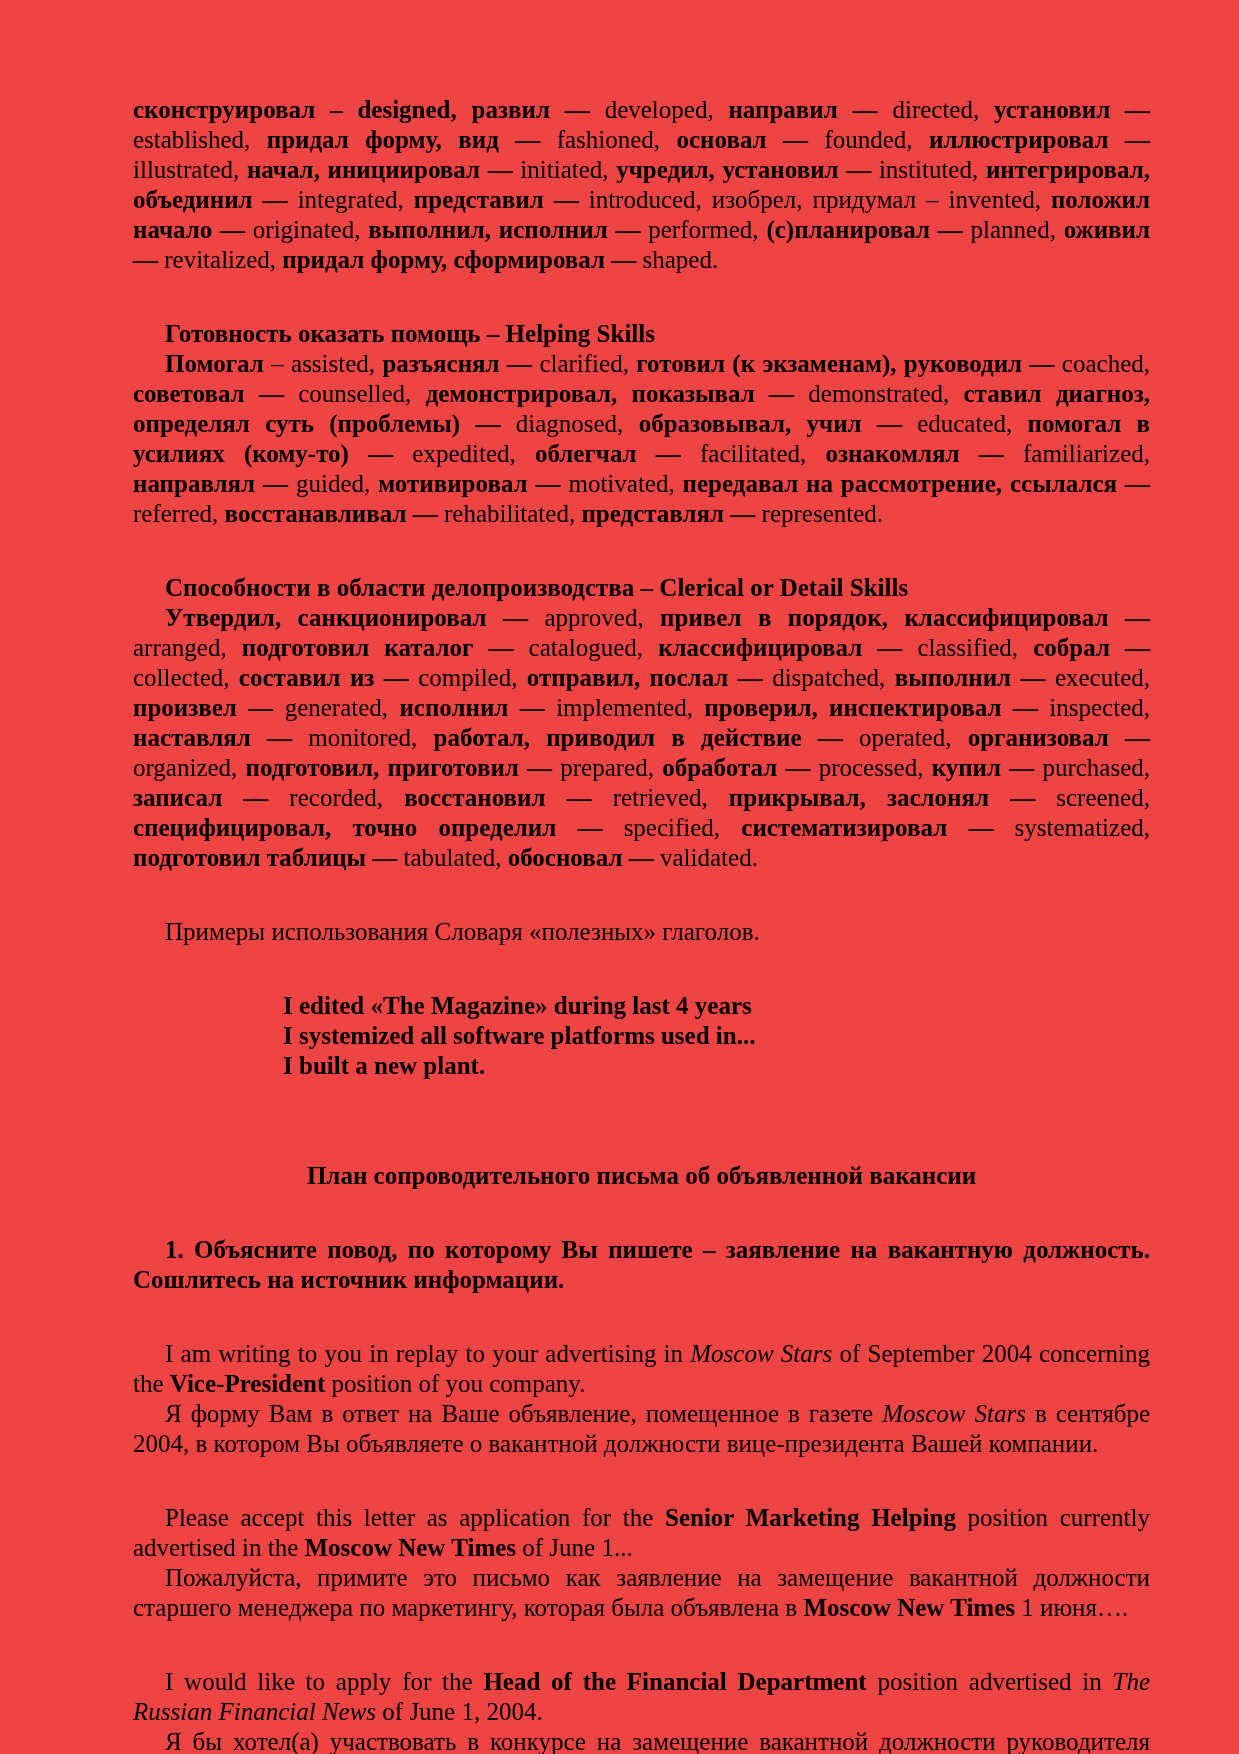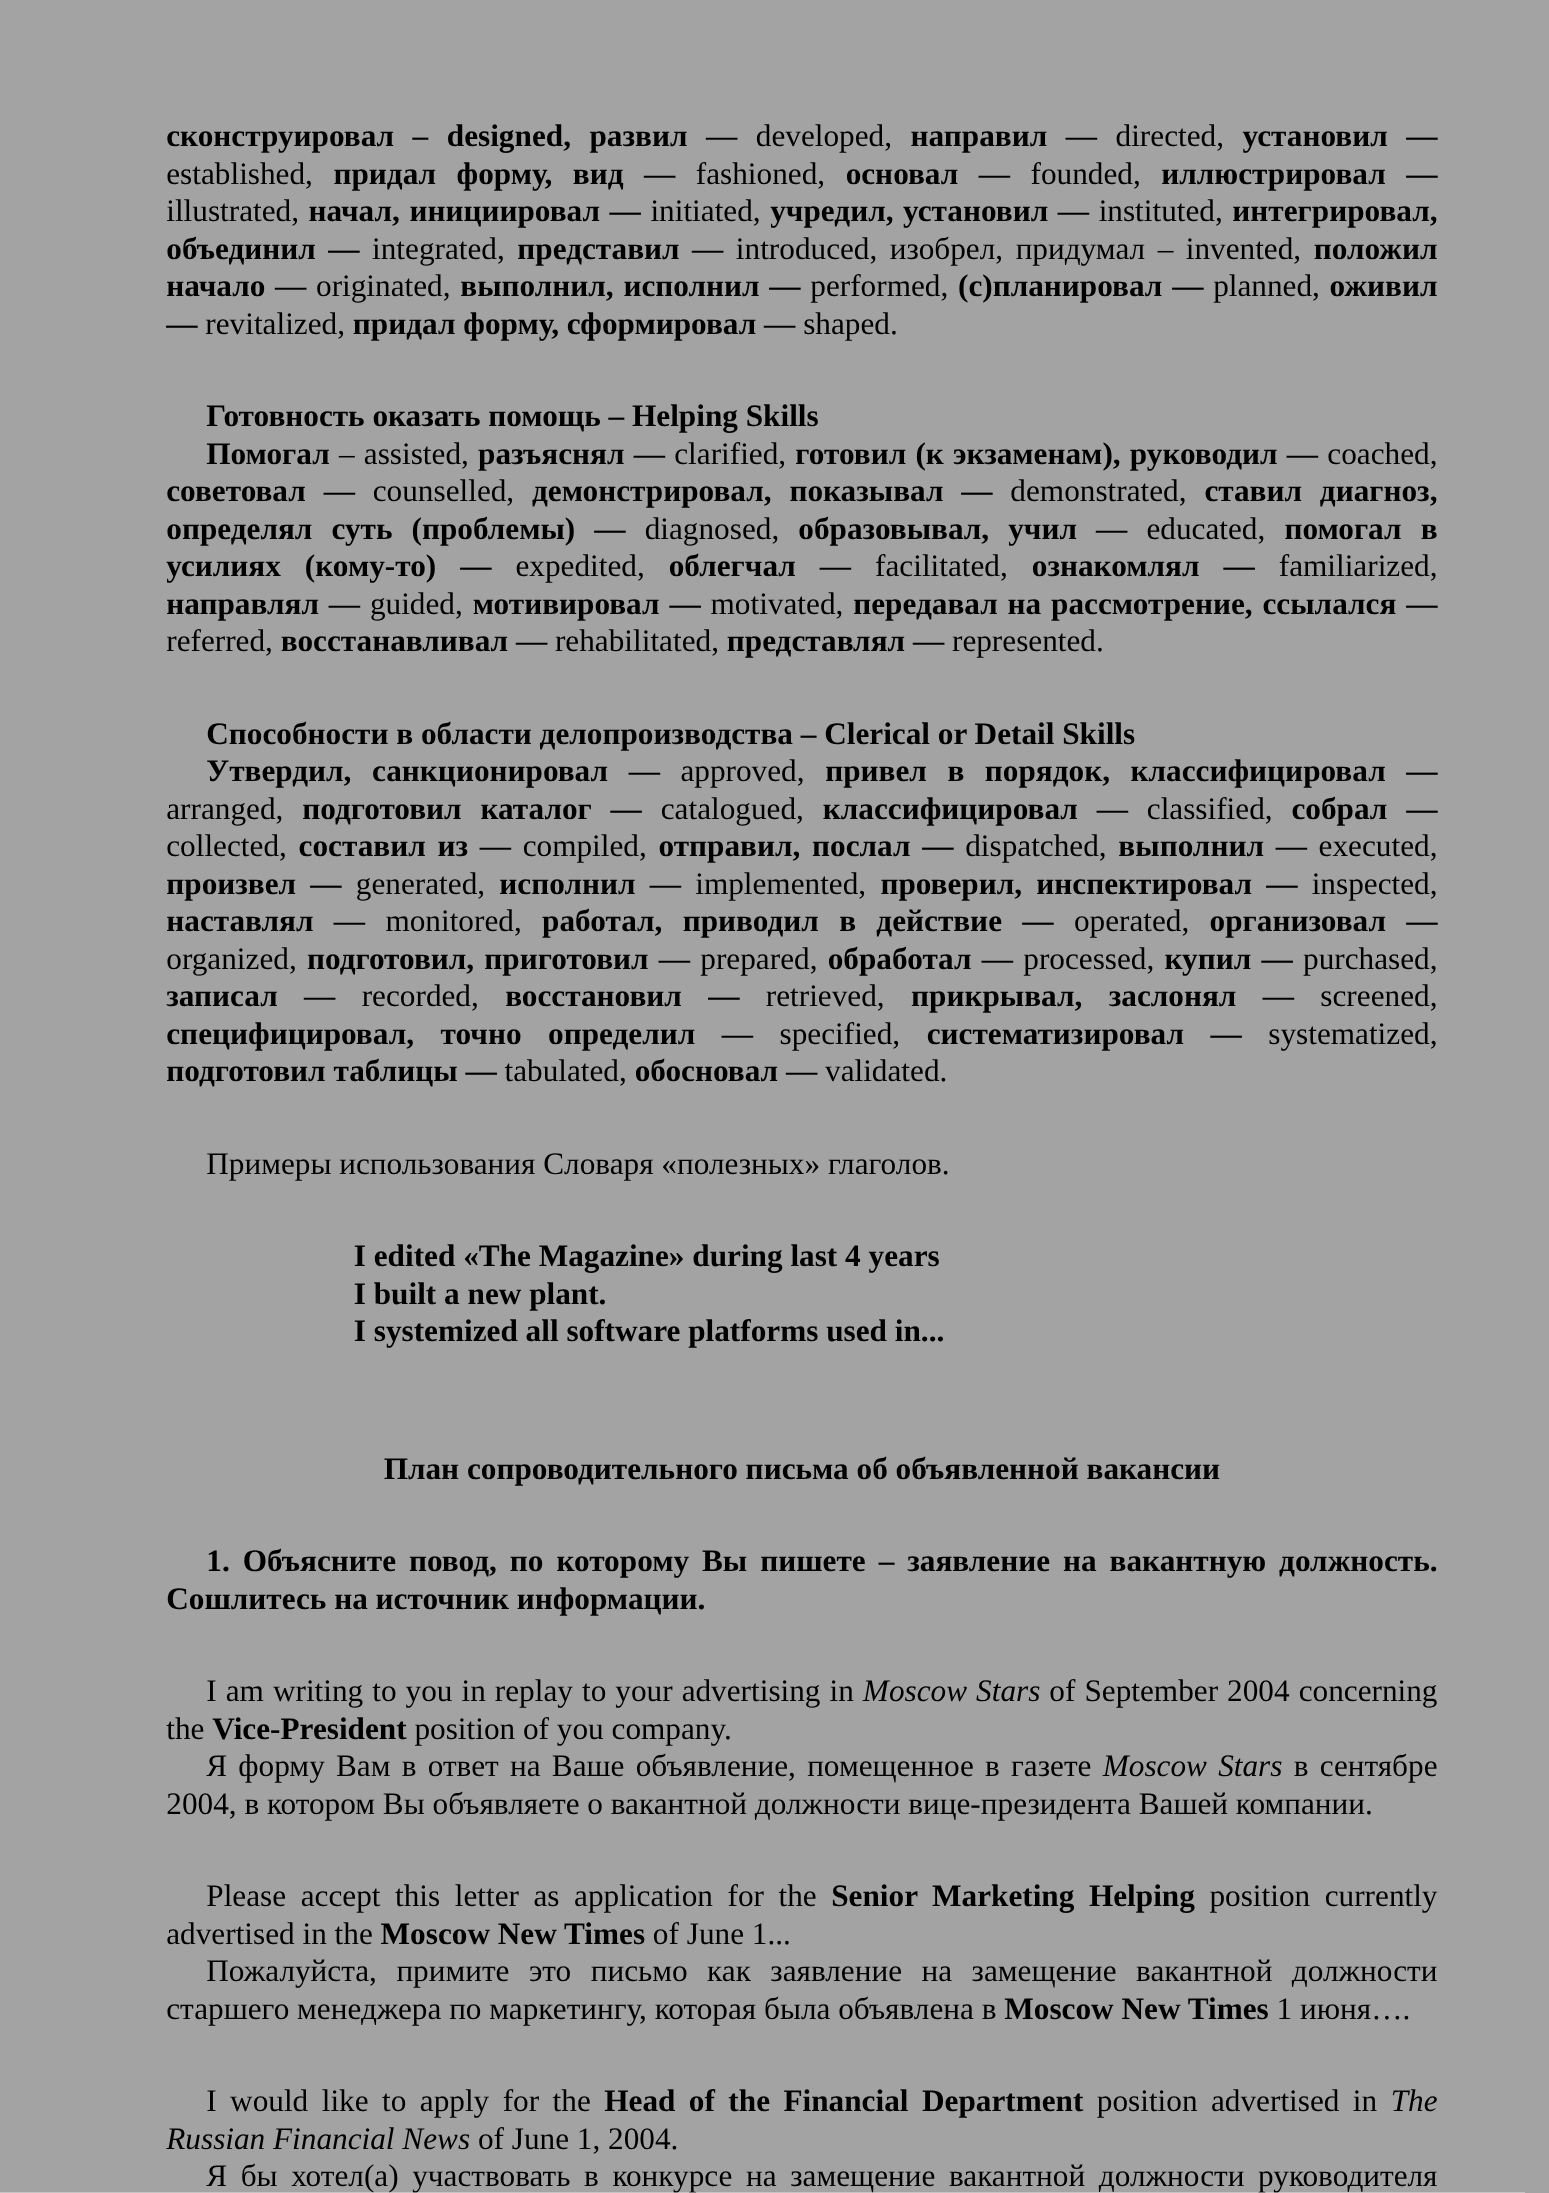--- a/index.html
+++ b/index.html
@@ -14,21 +14,21 @@
     font-family: "Liberation Serif", "DejaVu Serif", serif;
     font-size: 25px;
     line-height: 30px;
     color: #000000;
   }
   .page {
     box-sizing: border-box;
     width: 1239px;
     height: 1754px;
     padding: 95px 89px 0 133px;
-    background: #a3a3a3;
+    background: #ef4444;
   }
   p { margin: 0; }
   .para {
     text-align: justify;
     text-indent: 32px;
   }
   .no-indent { text-indent: 0; }
   .bold { font-weight: bold; }
   .center {
     text-align: center;
@@ -53,22 +53,22 @@
   <p class="para"><span class="b">Помогал </span><span>– assisted, </span><span class="b">разъяснял — </span><span>clarified, </span><span class="b">готовил (к экзаменам), руководил — </span><span>coached, </span><span class="b">советовал — </span><span>counselled, </span><span class="b">демонстрировал, показывал — </span><span>demonstrated, </span><span class="b">ставил диагноз, определял суть (проблемы) — </span><span>diagnosed, </span><span class="b">образовывал, учил — </span><span>educated, </span><span class="b">помогал в усилиях (кому-то) — </span><span>expedited, </span><span class="b">облегчал — </span><span>facilitated, </span><span class="b">ознакомлял — </span><span>familiarized, </span><span class="b">направлял — </span><span>guided, </span><span class="b">мотивировал — </span><span>motivated, </span><span class="b">передавал на рассмотрение, ссылался — </span><span>referred, </span><span class="b">восстанавливал — </span><span>rehabilitated, </span><span class="b">представлял — </span><span>represented.</span></p>
 
   <p class="para bold gap1">Способности в области делопроизводства – Clerical or Detail Skills</p>
 
   <p class="para"><span class="b">Утвердил, санкционировал — </span><span>approved, </span><span class="b">привел в порядок, классифицировал — </span><span>arranged, </span><span class="b">подготовил каталог — </span><span>catalogued, </span><span class="b">классифицировал — </span><span>classified, </span><span class="b">собрал — </span><span>collected, </span><span class="b">составил из — </span><span>compiled, </span><span class="b">отправил, послал — </span><span>dispatched, </span><span class="b">выполнил — </span><span>executed, </span><span class="b">произвел — </span><span>generated, </span><span class="b">исполнил — </span><span>implemented, </span><span class="b">проверил, инспектировал — </span><span>inspected, </span><span class="b">наставлял — </span><span>monitored, </span><span class="b">работал, приводил в действие — </span><span>operated, </span><span class="b">организовал — </span><span>organized, </span><span class="b">подготовил, приготовил — </span><span>prepared, </span><span class="b">обработал — </span><span>processed, </span><span class="b">купил — </span><span>purchased, </span><span class="b">записал — </span><span>recorded, </span><span class="b">восстановил — </span><span>retrieved, </span><span class="b">прикрывал, заслонял — </span><span>screened, </span><span class="b">специфицировал, точно определил — </span><span>specified, </span><span class="b">систематизировал — </span><span>systematized, </span><span class="b">подготовил таблицы — </span><span>tabulated, </span><span class="b">обосновал — </span><span>validated.</span></p>
 
   <p class="para gap1">Примеры использования Словаря «полезных» глаголов.</p>
 
   <div class="examples gap1">
     <div>I edited «The Magazine» during last 4 years</div>
+    <div>I systemized all software platforms used in...</div>
     <div>I built a new plant.</div>
-    <div>I systemized all software platforms used in...</div>
   </div>
 
   <p class="center gap2">План сопроводительного письма об объявленной вакансии</p>
 
   <p class="para bold gap1">1. Объясните повод, по которому Вы пишете – заявление на вакантную должность. Сошлитесь на источник информации.</p>
 
   <p class="para gap1"><span>I am writing to you in replay to your advertising in </span><span class="i">Moscow Stars</span><span> of September 2004 concerning the </span><span class="b">Vice-President</span><span> position of you company.</span></p>
 
   <p class="para"><span>Я форму Вам в ответ на Ваше объявление, помещенное в газете </span><span class="i">Moscow Stars</span><span> в сентябре 2004, в котором Вы объявляете о вакантной должности вице-президента Вашей компании.</span></p>
 

